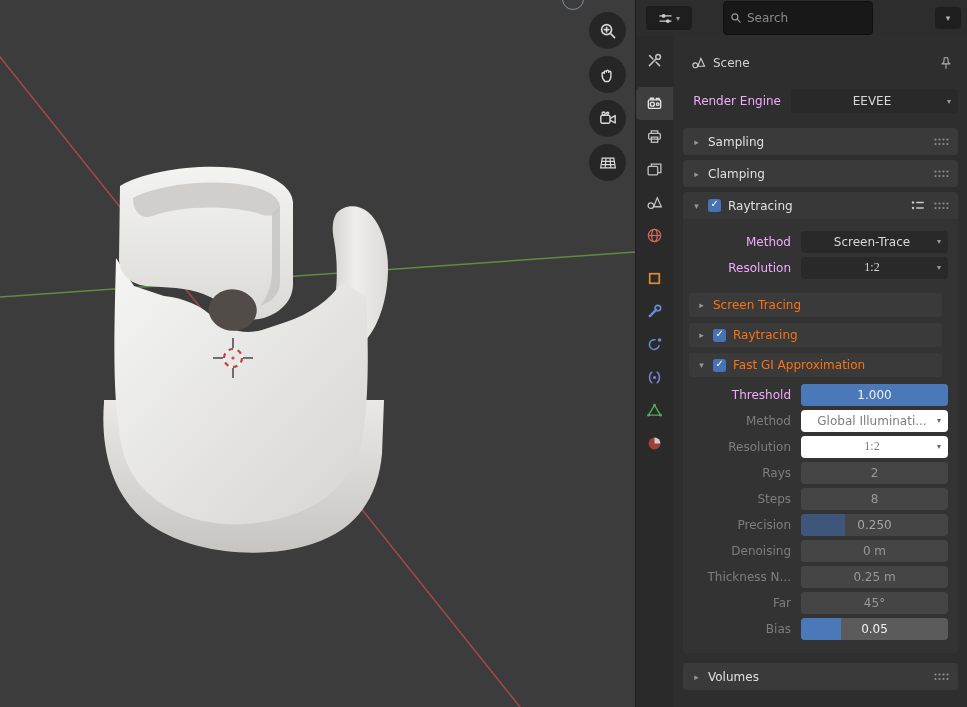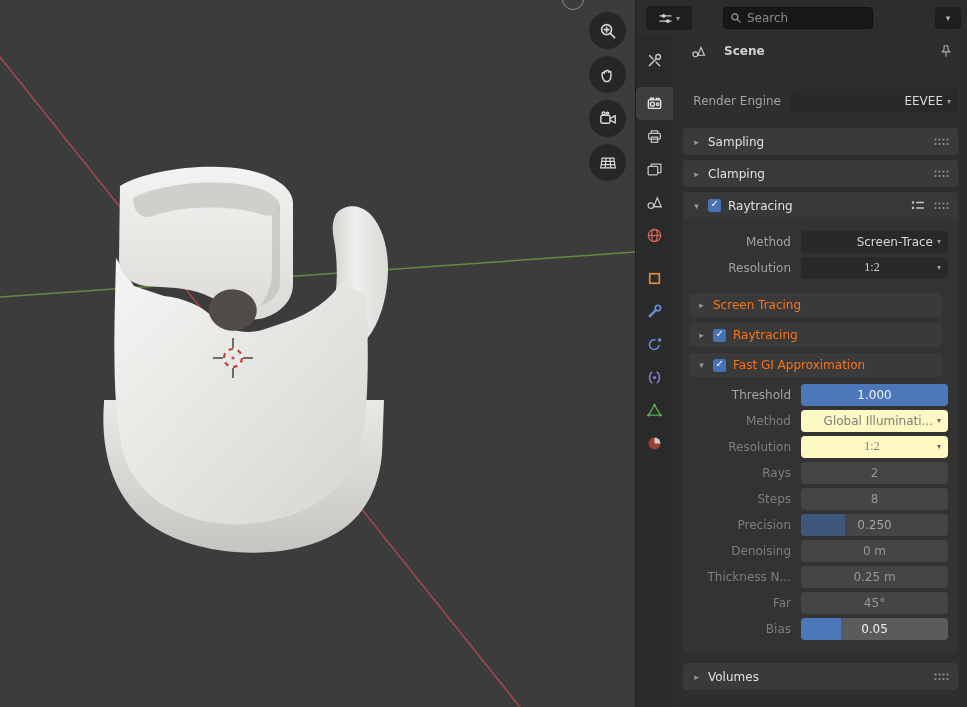--- a/index.html
+++ b/index.html
@@ -18,53 +18,53 @@
   .navbtn svg { width:20px; height:20px; }
 
   
   .props { position:relative; flex:1; height:707px; background:#2e2e2e;
     border-left:1px solid #1e1e1e; display:flex; flex-direction:column; }
   .props-header { height:36px; flex:none; background:#2d2d2d; display:flex; align-items:center;
     padding:0 6px 0 10px; }
   .editor-type { width:46px; height:24px; background:#1e1e1e; border:none; border-radius:4px;
     display:flex; align-items:center; justify-content:center; gap:3px; cursor:pointer; margin-right:31px; }
   .search { width:150px; height:22px; background:#181818; border:1px solid #101010; border-radius:4px;
-    display:flex; align-items:center; padding:4px 6px; gap:5px; }
+    display:flex; align-items:center; padding:16px 6px; gap:5px; }
   .search input { flex:1; min-width:0; background:transparent; border:0; outline:0; color:#d0d0d0; font:inherit; font-size:12px; }
   .search input::placeholder { color:#8b8b8b; }
   .hdr-caret { margin-left:auto; width:26px; height:22px; background:#1e1e1e; border:none; border-radius:4px;
     color:#b0b0b0; font-size:9px; cursor:pointer; }
   .caretglyph { font-size:8px; color:#9a9a9a; }
 
   .props-main { flex:1; display:flex; min-height:0; }
   .tabstrip { width:37px; flex:none; background:#2a2a2a; padding-top:8px; display:flex; flex-direction:column; }
   .tab { height:33px; display:flex; align-items:center; justify-content:center; cursor:pointer; }
   .tab.active { background:#3e3e3e; border-radius:5px 0 0 5px; }
   .tab.gap { margin-top:10px; }
   .tab svg { width:17px; height:17px; }
 
   .content { flex:1; padding-top:8px; overflow:hidden; }
 
-  .breadcrumb { height:26px; display:flex; align-items:flex-start; padding:0 14px 0 18px; gap:18px;font-weight:bold; }
+  .breadcrumb { height:26px; display:flex; align-items:flex-end; padding:0 14px 0 18px; gap:7px; }
   .breadcrumb .label { color:#d2d2d2; }
   .pin { margin-left:auto; cursor:pointer; display:flex; }
 
-  .rlabel { text-align:right; padding-right:10px; color:#a3a3a3; flex:none; white-space:nowrap; overflow:hidden; }
+  .rlabel { text-align:right; padding-right:10px; color:#f0abfc; flex:none; white-space:nowrap; overflow:hidden; }
   .rlabel.dim { color:#7e7e7e; }
 
   .engine-row { display:flex; align-items:center; margin:19px 9px 0 10px; height:24px; }
   .engine-row .rlabel { width:108px; }
   .engine-row .dd { flex:1; height:24px; }
 
   .dd { background:#292929; border-radius:4px; display:flex; align-items:center;
     padding:0 7px 0 10px; color:#d8d8d8; cursor:pointer; }
-  .dd .ddtext { flex:1; text-align:right; white-space:nowrap; overflow:hidden; }
+  .dd .ddtext { flex:1; text-align:center; white-space:nowrap; overflow:hidden; }
   .dd.c .ddtext { text-align:center;font-family:Liberation Serif, serif; }
   .dd .caret { font-size:8px; color:#9a9a9a; margin-left:4px; flex:none; }
-  .dd.dim { background:#fef9c3; color:#7d7d7d; cursor:default; }
+  .dd.dim { background:#ffffff; color:#7d7d7d; cursor:default; }
   .dd.dim .caret { color:#666; }
 
   .panels-wrap { margin-top:15px; }
   .panel { margin:0 9px 5px 10px; border-radius:4px; }
   .panel.open { background:#333333; }
   .panel-header { height:27px; background:#3a3a3a; border-radius:4px; display:flex; align-items:center;
     padding:0 9px; gap:7px; cursor:pointer; }
   .panel.open > .panel-header { border-radius:4px 4px 0 0; background:#383838; }
   .ph-label { color:#e0e0e0;text-align:center; }
   .ph-right { margin-left:auto; display:flex; align-items:center; gap:9px; }

